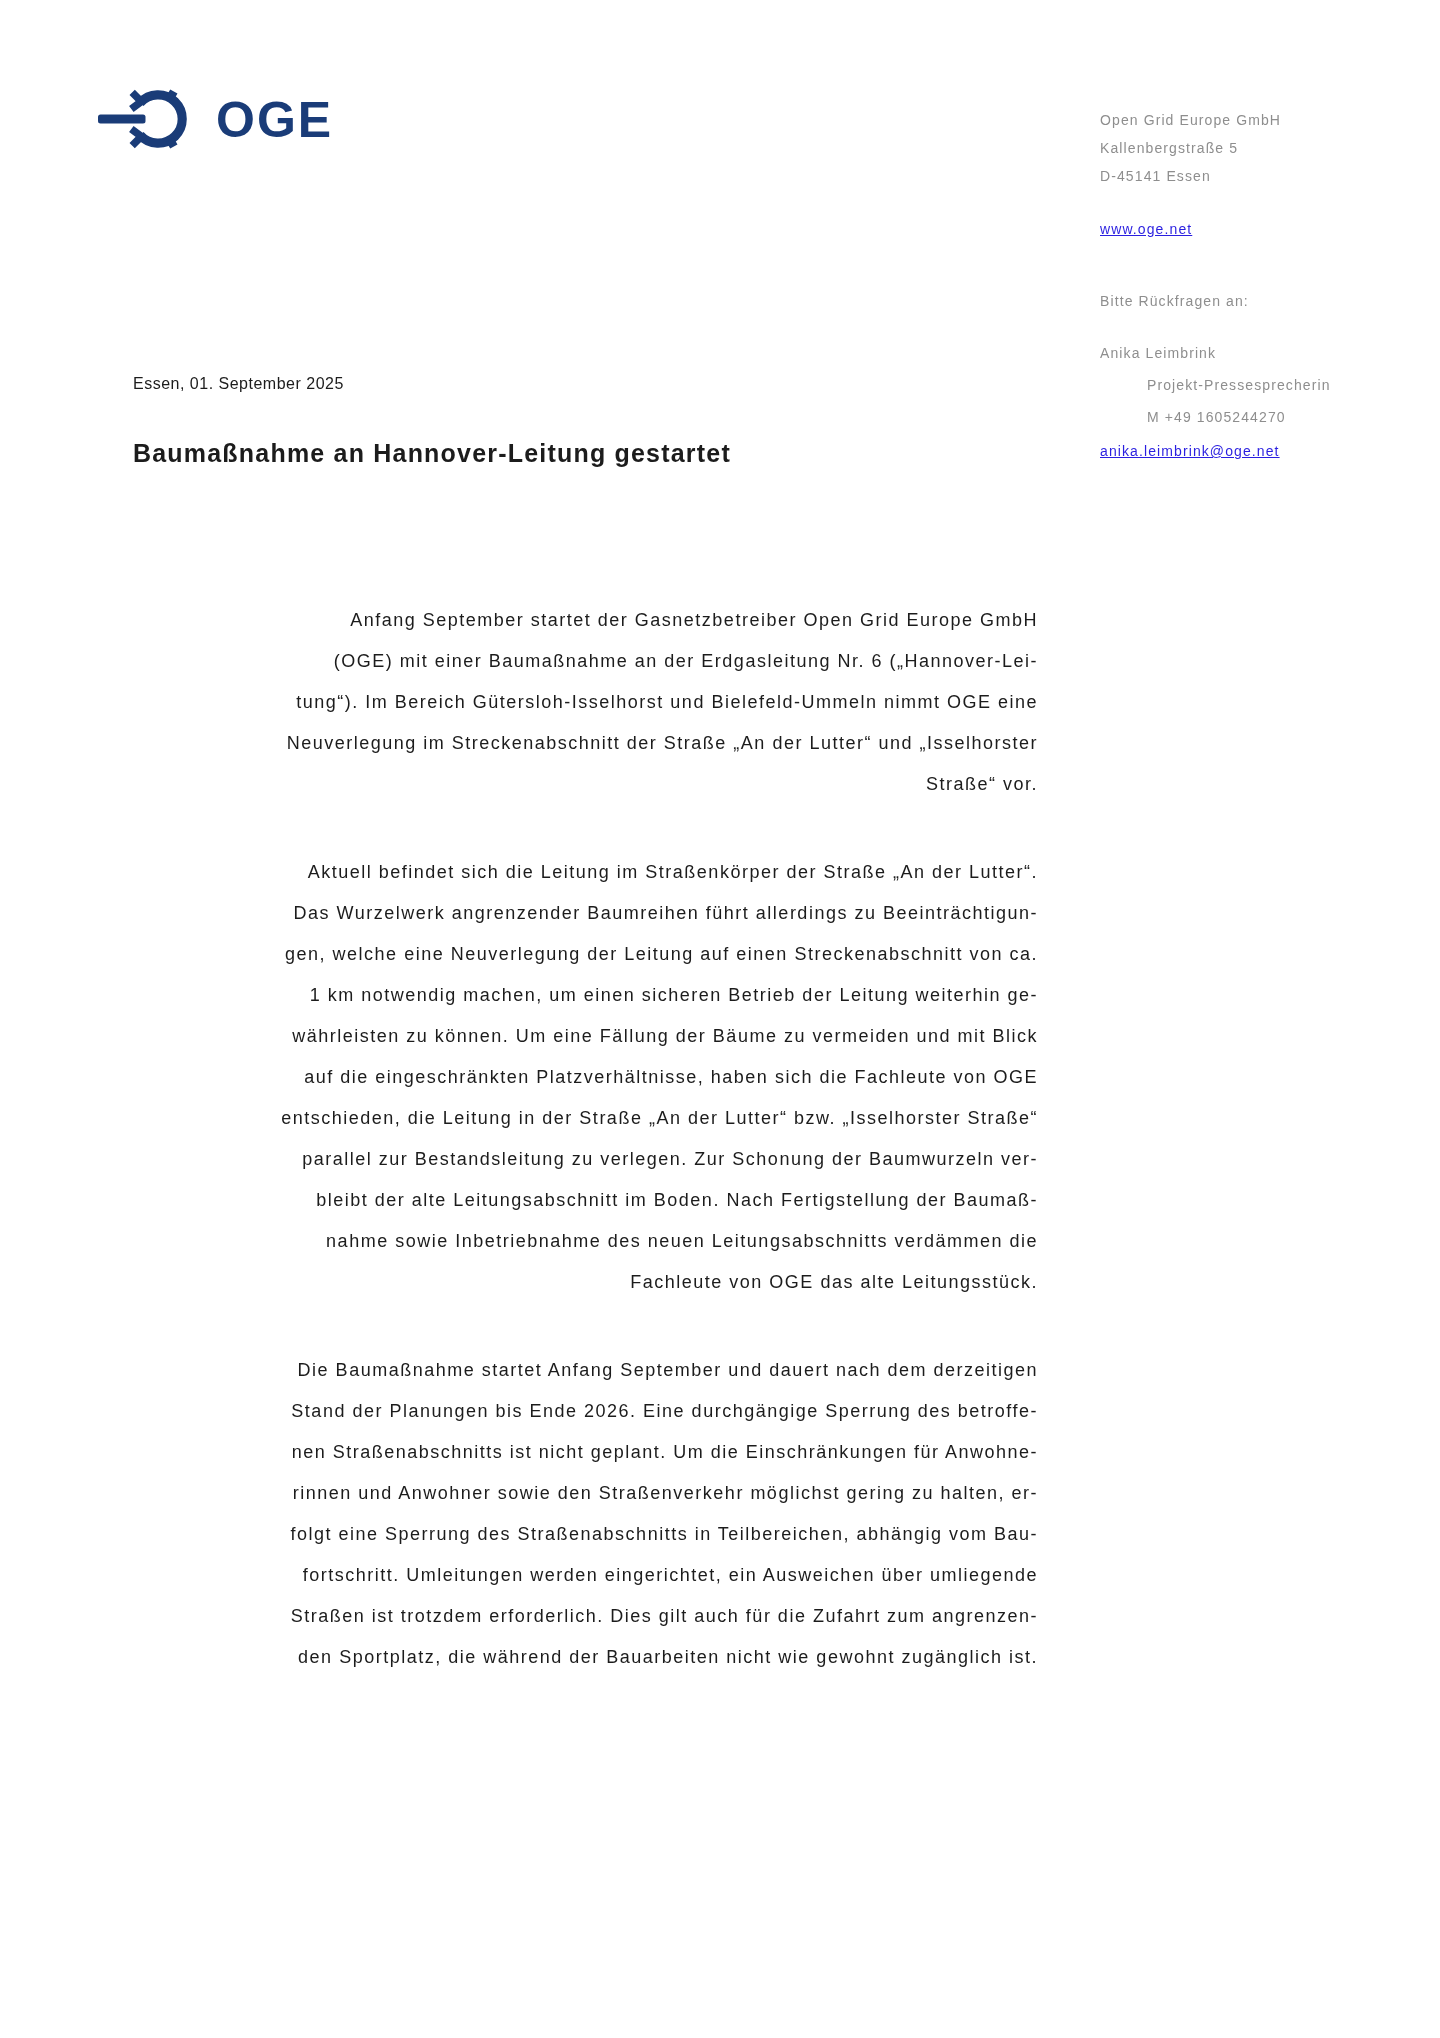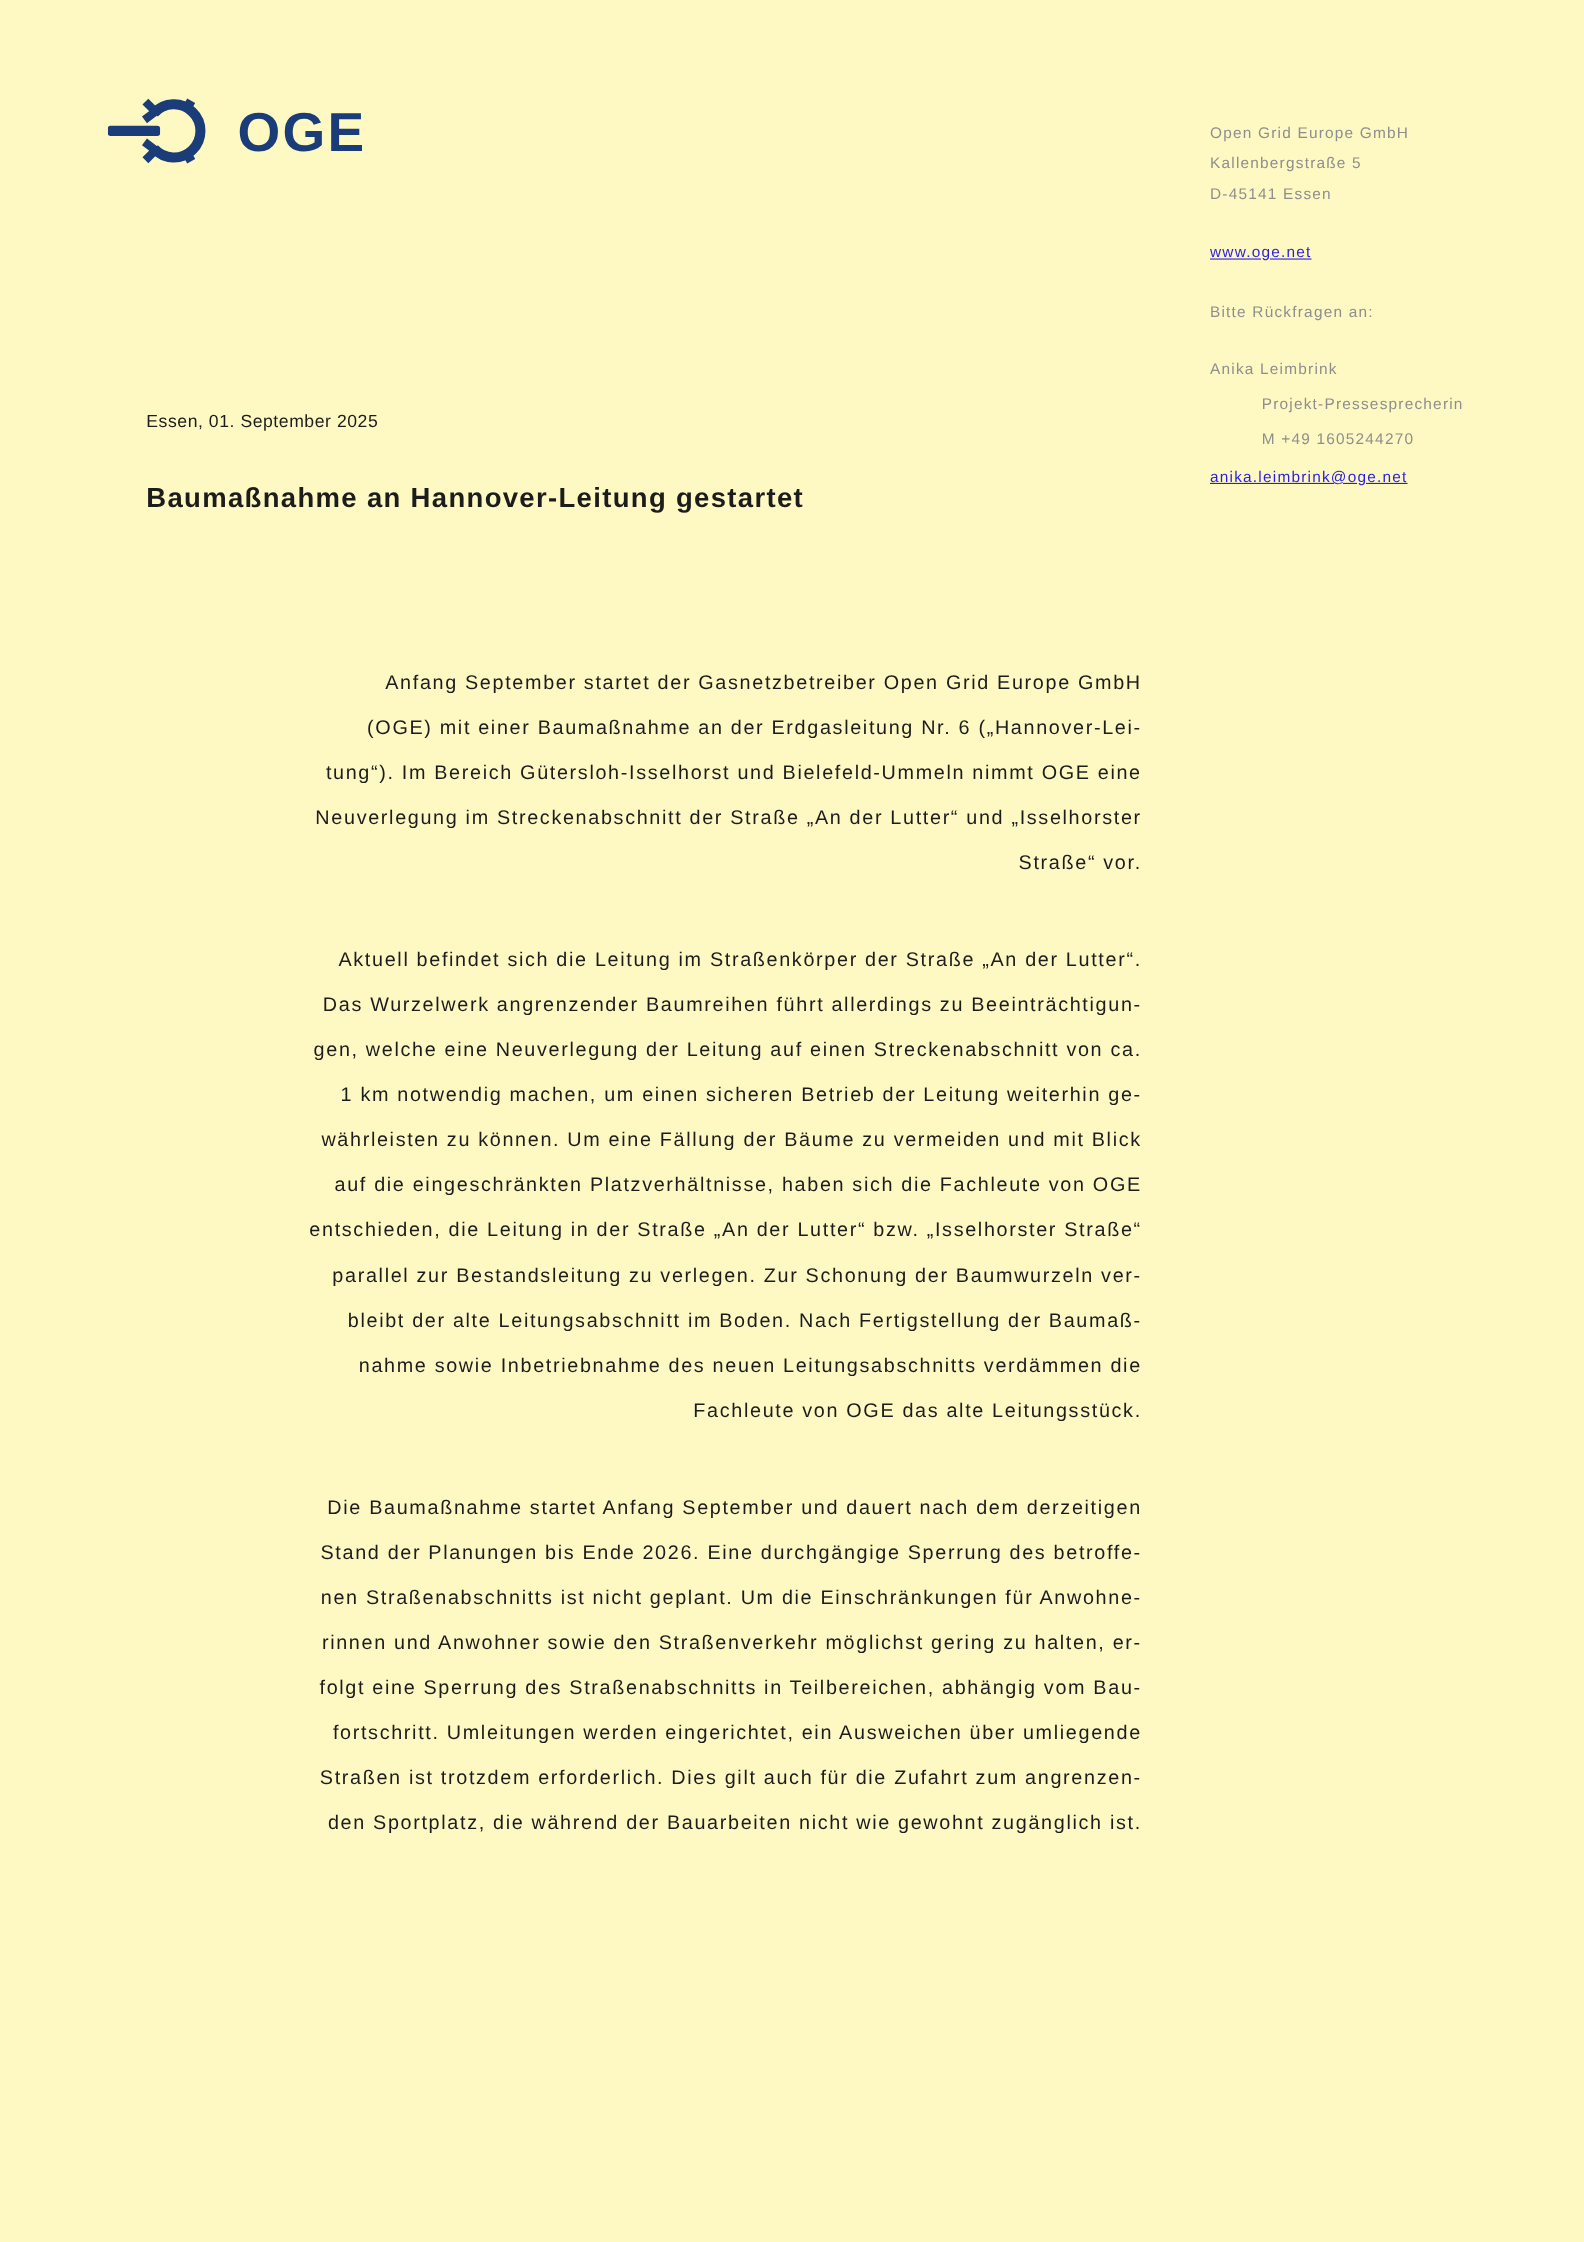--- a/index.html
+++ b/index.html
@@ -1,37 +1,37 @@
 <!DOCTYPE html>
 <html lang="de"><head>
 <meta charset="utf-8">
 <style>
   html,body{margin:0;padding:0;background:#e8e8e8;}
   .page{
     position:relative;
     width:1440px;height:2038px;
-    background:#fef9c3;
+    background:#ffffff;
     font-family:"Liberation Sans","DejaVu Sans",sans-serif;
     color:#1c1c1c;
     overflow:hidden;
     margin:0 auto;
   }
   
   .logo{position:absolute;left:98px;top:80px;display:flex;align-items:center;gap:18px;}
   .logo-icon{width:100px;height:78px;display:block;}
   .logo-word{
     font-size:50px;font-weight:bold;letter-spacing:2px;line-height:1;
     padding-top:2px;
   }
   
   .contact{position:absolute;left:1100px;top:106px;width:300px;font-size:14px;letter-spacing:1.1px;}
   .contact .c-line{line-height:28px;}
   .contact a{text-decoration:underline;cursor:pointer;}
   .c-website{margin-top:25px;line-height:28px;display:inline-block;}
-  .c-inquiries{margin-top:26px;line-height:28px;}
+  .c-inquiries{margin-top:44px;line-height:28px;}
   .c-person{margin-top:22px;line-height:32px;}
   .c-role,.c-mobile{line-height:32px;margin-left:47px;}
   .c-email{margin-top:2px;line-height:32px;display:inline-block;}
   
   .main{position:absolute;left:133px;width:905px;}
   .kicker{top:338px;font-size:18px;font-weight:bold;letter-spacing:.5px;line-height:26px;}
   .dateline{top:372px;font-size:16px;letter-spacing:.5px;line-height:24px;}
   .doc-title{top:437px;font-size:25px;font-weight:bold;letter-spacing:1.2px;line-height:32px;margin:0;}
   .doc-subtitle{top:503px;font-size:19px;font-weight:bold;letter-spacing:1.4px;line-height:33px;white-space:pre-line;margin:0;}
   .body-copy{top:600px;}

